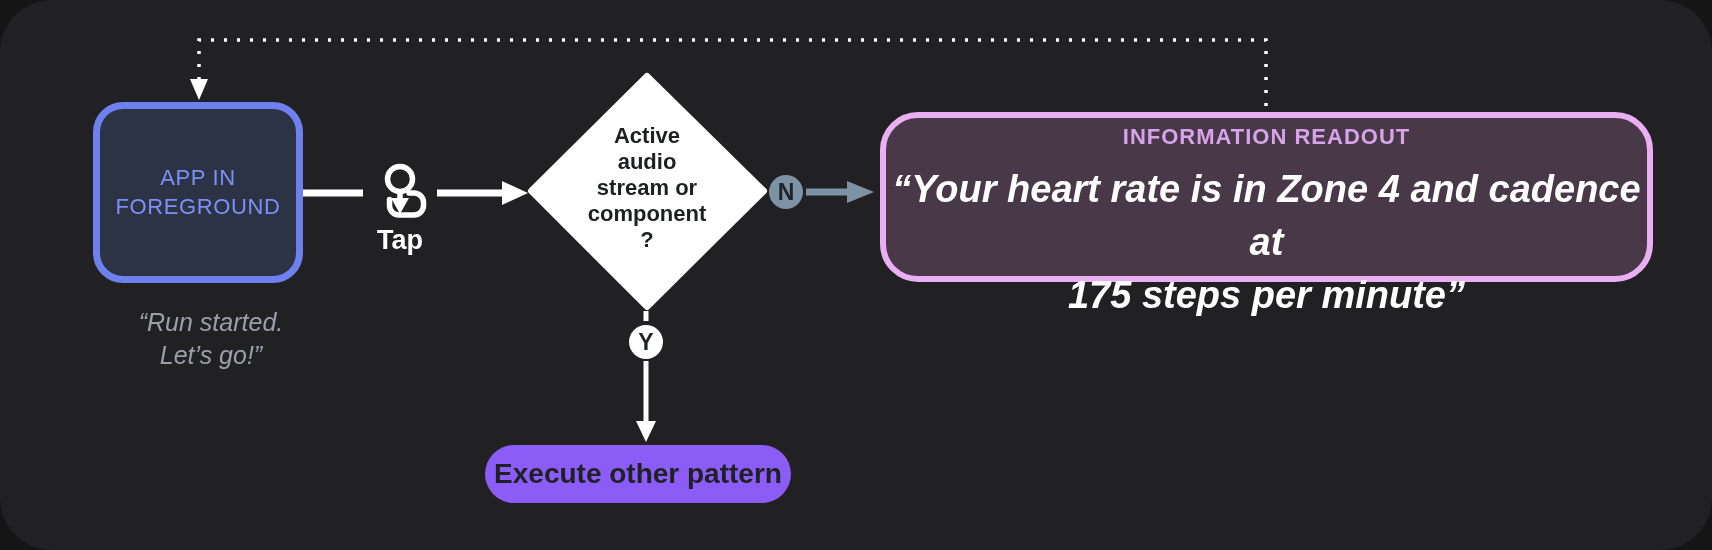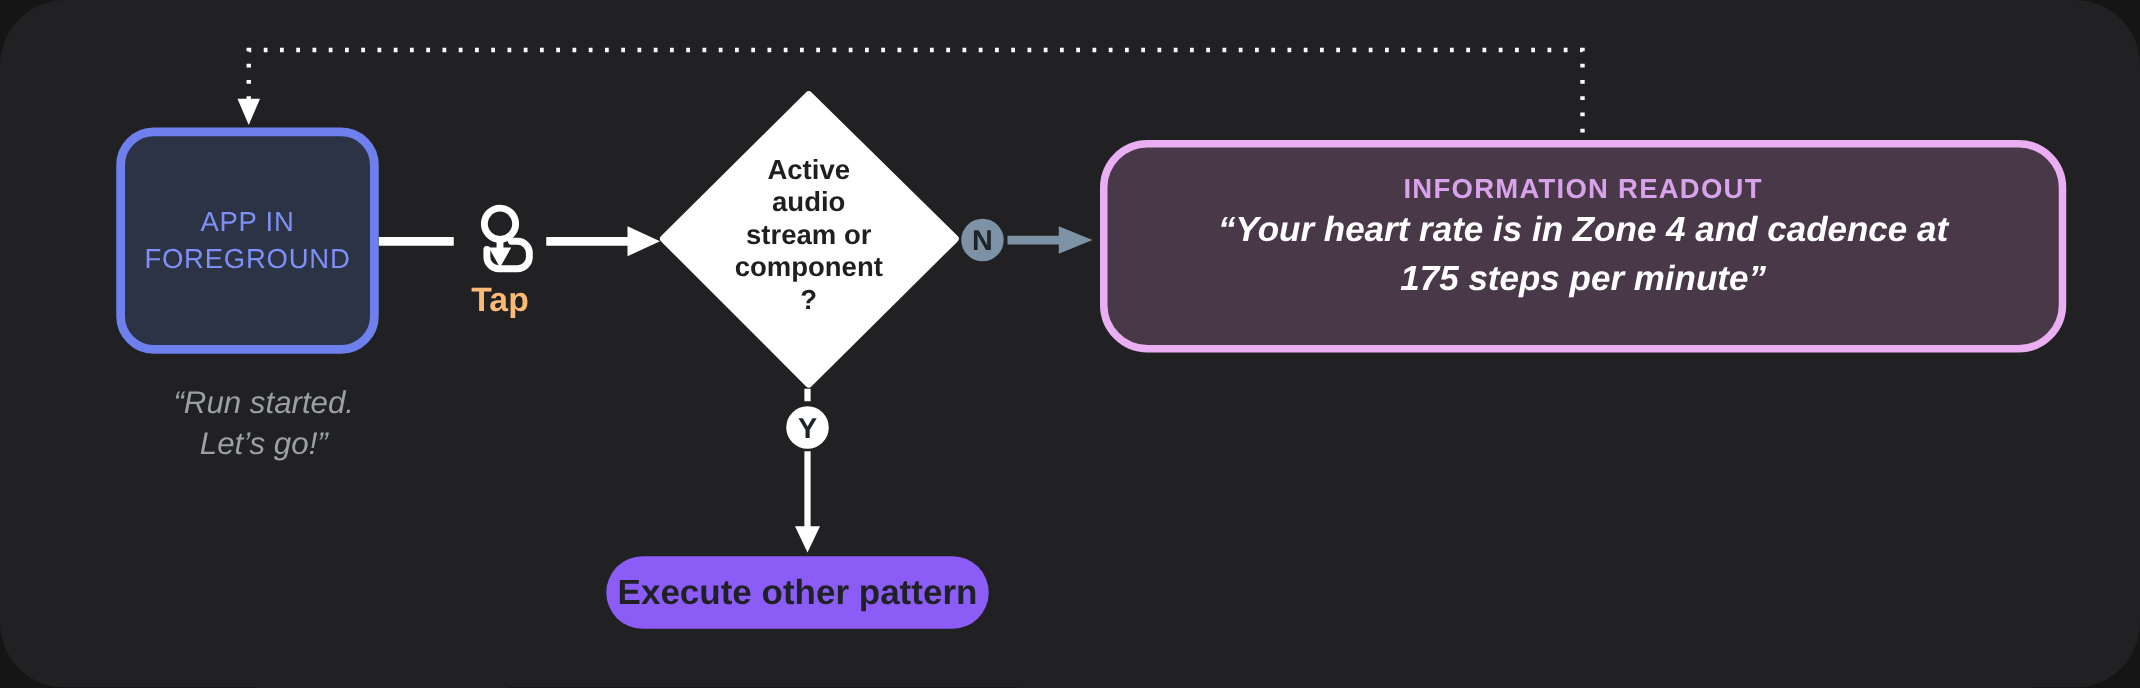--- a/index.html
+++ b/index.html
@@ -53,21 +53,21 @@
     color: #9aa0a6;
     font-style: italic;
     font-size: 25px;
     line-height: 1.3;
     text-align: center;
     white-space: pre-line;
   }
 
   .tap-label {
     left: 350px; top: 225px; width: 100px;
-    color: #fdba74;
+    color: #ffffff;
     font-weight: bold;
     font-size: 27px;
     text-align: center;
   }
 
   .decision-text {
     left: 557px; top: 123px; width: 180px;
     color: #1d1f21;
     font-weight: bold;
     font-size: 22px;
@@ -85,34 +85,35 @@
   }
   .badge-n { left: 769px; top: 175px; }
   .badge-y { left: 629px; top: 325px; }
 
   
   .readout {
     left: 880px; top: 112px; width: 773px; height: 170px;
     background: #483848;
     border: 6px solid #eaaef2;
     border-radius: 38px;
-    padding-top: 20px;
+    padding-top: 6px;
   }
   .readout .title {
     color: #d9a3ec;
     font-weight: bold;
     font-size: 22px;
     letter-spacing: 1px;
     text-align: center;
   }
   .readout .quote {
+    margin-top: 13px;
     color: #ffffff;
     font-weight: bold;
     font-style: italic;
-    font-size: 28px;
+    font-size: 38px;
     line-height: 1.4;
     text-align: center;
     white-space: pre-line;
   }
 
   .execute-pill {
     left: 485px; top: 445px; width: 306px; height: 58px;
     background: #8b5cf6;
     border-radius: 29px;
     display: flex; align-items: center; justify-content: center;

